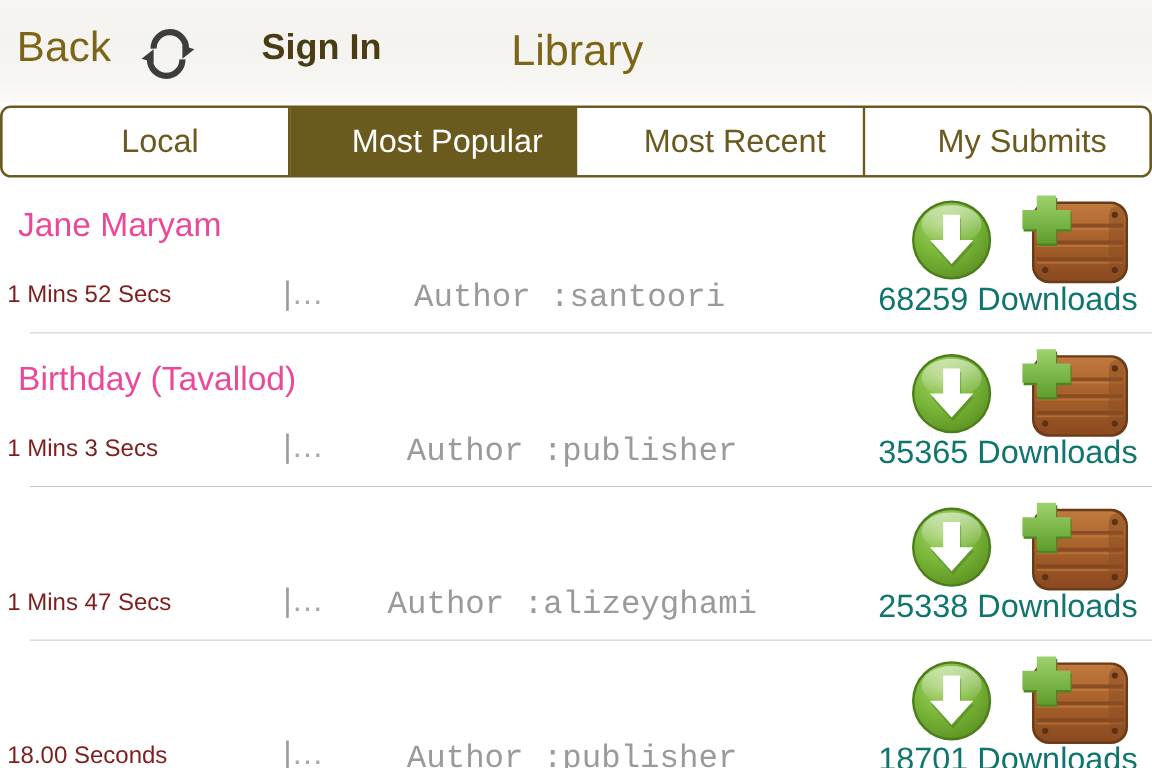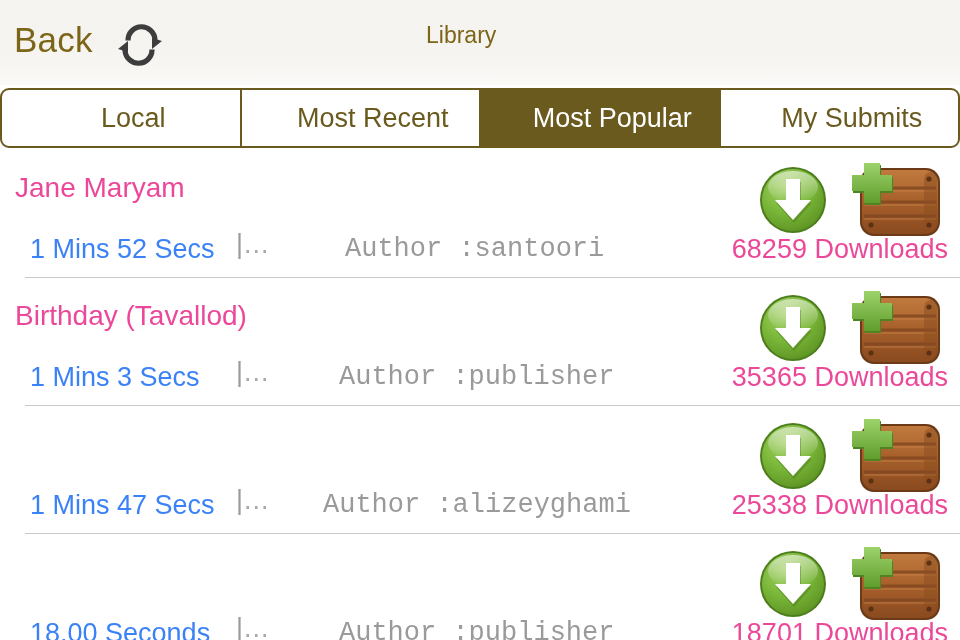--- a/index.html
+++ b/index.html
@@ -40,21 +40,21 @@
     left: 218px; top: 25px;
     font-size: 30px;
     font-weight: bold;
     color: #4a3d14;
     line-height: 1;
     cursor: pointer;
   }
   .nav-library {
     position: absolute;
     left: 426px; top: 24px;
-    font-size: 23px;
+    font-size: 36px;
     color: #7d6518;
     line-height: 1;
     cursor: pointer;
   }
 
   
   .tabbar {
     position: absolute;
     left: 0px; top: 88px;
     width: 960px; height: 60px;
@@ -100,23 +100,23 @@
   .row-title {
     position: absolute;
     left: 15px; top: 24px;
     font-size: 28px;
     color: #ec4899;
     line-height: 1;
     white-space: nowrap;
   }
   .row-duration {
     position: absolute;
-    left: 30px; top: 86px;
-    font-size: 27px;
-    color: #3b82f6;
+    left: 6px; top: 86px;
+    font-size: 20px;
+    color: #7f1d1d;
     line-height: 1;
     white-space: nowrap;
   }
   .row-sep {
     position: absolute;
     top: 81px;
     font-size: 27px;
     color: #a8a8a8;
     line-height: 1;
     letter-spacing: 1px;
@@ -133,21 +133,21 @@
     color: #9a9a9a;
     line-height: 1;
     white-space: nowrap;
     text-align: right;
     font-family: Liberation Mono, monospace;
   }
   .row-downloads {
     position: absolute;
     right: 12px; top: 86px;
     font-size: 27px;
-    color: #ec4899;
+    color: #0f766e;
     line-height: 1;
     white-space: nowrap;
   }
   .row-divider {
     position: absolute;
     left: 25px; right: 0px; bottom: 0px;
     height: 1px;
     background: #c9c9c9;
   }
 
@@ -175,28 +175,29 @@
 
   <div class="nav-refresh">
     <svg viewBox="0 0 56 50" width="56" height="50">
       <path d="M13 30 A13.5 13.5 0 0 0 40 29.5" fill="none" stroke="#3d3d3d" stroke-width="5.2" stroke-linecap="butt"></path>
       <path d="M43 20 A13.5 13.5 0 0 0 16 20.5" fill="none" stroke="#3d3d3d" stroke-width="5.2" stroke-linecap="butt"></path>
       <polygon points="16,32 6,29 16,21" fill="#3d3d3d"></polygon>
       <polygon points="40,18 50,21 40,29" fill="#3d3d3d"></polygon>
     </svg>
   </div>
 
+  <div class="nav-signin">Sign In</div>
 
   <div class="nav-library">Library</div>
 </div>
 
 <div class="tabbar">
   <div class="tab">Local</div>
+  <div class="tab active">Most Popular</div>
   <div class="tab">Most Recent</div>
-  <div class="tab active">Most Popular</div>
   <div class="tab">My Submits</div>
 </div>
 
 <div class="list">
 
   <div class="row">
     <div class="row-title">Jane Maryam</div>
     <div class="row-duration">1 Mins 52 Secs</div>
     <div class="row-sep" style="left:236px;"><span class="bar">|</span><span>...</span></div>
     <div class="row-author" style="left:345px;">Author :santoori</div>

